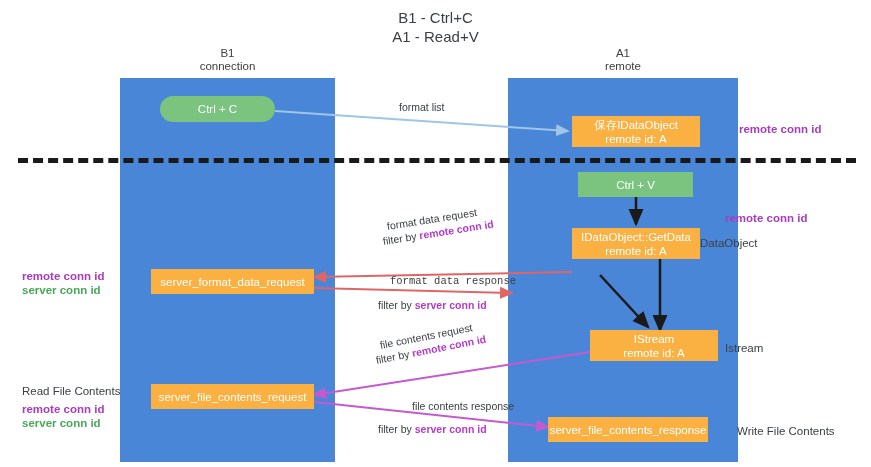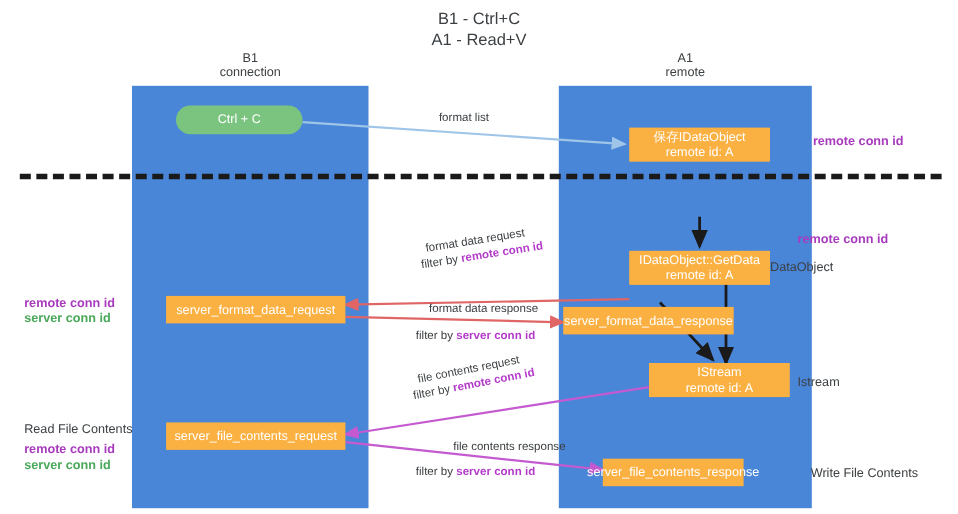--- a/index.html
+++ b/index.html
@@ -165,59 +165,59 @@
 
   <div class="node green" style="left:160px; top:96px; width:115px; height:26px;border-radius:13px;">
     <span>Ctrl + C</span>
   </div>
 
   <div class="node orange" style="left:572px; top:116px; width:128px; height:31px;">
     <span class="l2">保存IDataObject</span>
     <span class="l2">remote id: A</span>
   </div>
 
+  <div class="node green" style="left:578px; top:172px; width:115px; height:25px;">
+    <span>Ctrl + V</span>
+  </div>
 
   <div class="node orange" style="left:572px; top:228px; width:128px; height:31px;">
     <span class="l2">IDataObject::GetData</span>
     <span class="l2">remote id: A</span>
   </div>
 
   <div class="node orange" style="left:151px; top:269px; width:163px; height:25px;">
     <span>server_format_data_request</span>
   </div>
 
-  <div class="node orange" style="left:512px; top:279px; width:155px; height:25px;">
-    <span>server_format_data_response</span>
-  </div>
 
   <div class="node orange" style="left:590px; top:330px; width:128px; height:31px;">
     <span class="l2">IStream</span>
     <span class="l2">remote id: A</span>
   </div>
 
   <div class="node orange" style="left:151px; top:384px; width:163px; height:25px;">
     <span>server_file_contents_request</span>
   </div>
 
-  <div class="node orange" style="left:548px; top:417px; width:128px; height:25px;">
+  <div class="node orange" style="left:548px; top:417px; width:160px; height:25px;">
     <span>server_file_contents_response</span>
   </div>
 
   <div class="edge-label" style="left:399px; top:101px;">
     <span>format list</span>
   </div>
 
   <div class="edge-label rot-up" style="left:387px; top:220px;">
     <span>format data request</span>
   </div>
   <div class="edge-label rot-up" style="left:383px; top:235px;">
     <span>filter by </span><span class="hl-purple">remote conn id</span>
   </div>
 
-  <div class="edge-label" style="left:390px; top:275px;">
+  <div class="edge-label" style="left:390px; top:275px;font-family:Liberation Mono, monospace;">
     <span>format data response</span>
   </div>
   <div class="edge-label" style="left:378px; top:299px;">
     <span>filter by </span><span class="hl-purple">server conn id</span>
   </div>
 
   <div class="edge-label rot-up2" style="left:380px; top:339px;">
     <span>file contents request</span>
   </div>
   <div class="edge-label rot-up2" style="left:376px; top:354px;">

